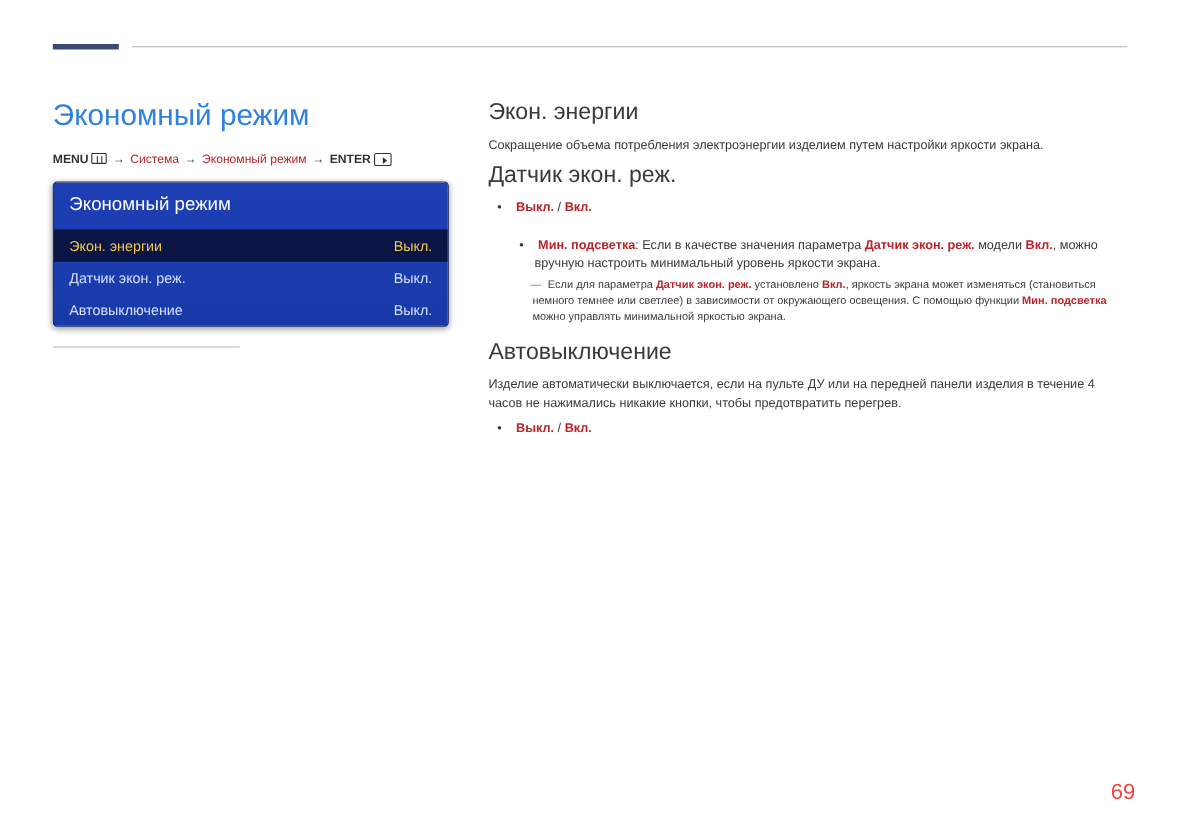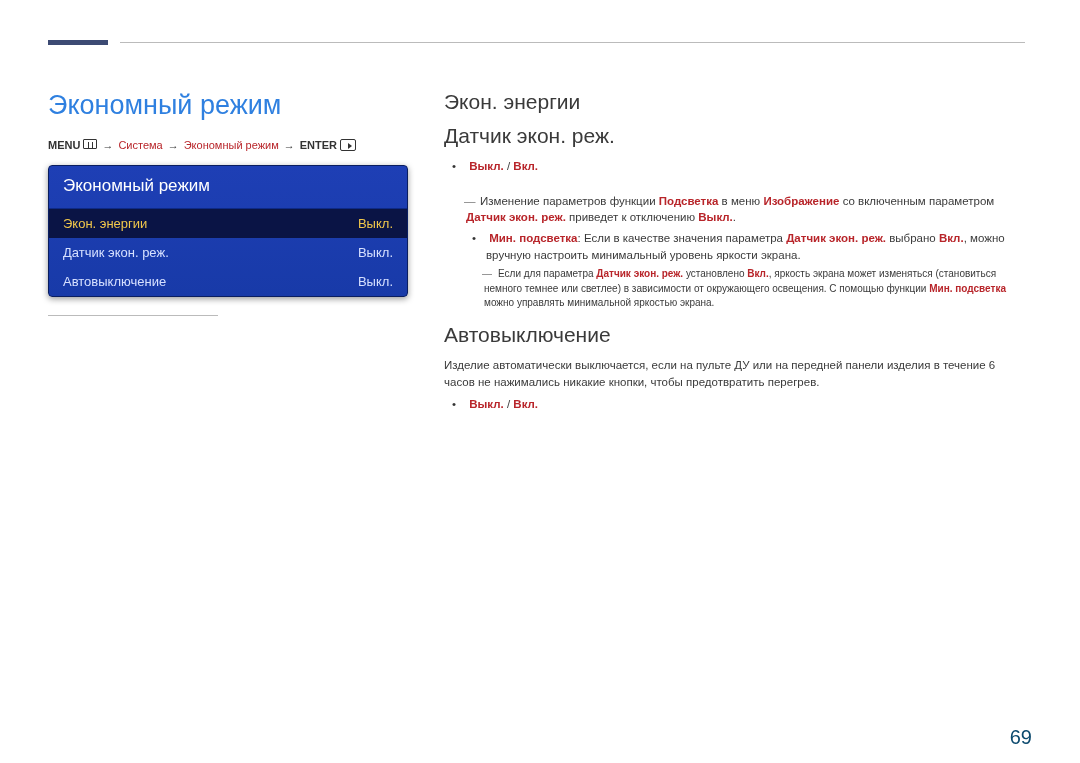--- a/index.html
+++ b/index.html
@@ -166,24 +166,24 @@
     margin-left:-2px;
   }
   .dash-note2 {
     margin-left: 40px;
     font-size: 10px;
     line-height: 1.45;
   }
   .dash-note2 .dash { color:#777; display:inline-block; width:16px; margin-left:-2px;}
   .page-number {
     position: absolute;
-    bottom: 14px;
+    bottom: 31px;
     right: 48px;
     font-size: 20px;
-    color: #0c4a6e;
+    color: #ef4444;
   }
   .sect-gap { height: 12px; }
 </style>
 </head>
 <body>
 
 <div class="page">
   <div class="top-rule-wrap">
     <div class="thick"></div>
     <div class="thin"></div>
@@ -221,43 +221,41 @@
           <span class="val">Выкл.</span>
         </div>
       </div>
 
       <div class="footrule"></div>
     </div>
 
     <div class="right">
 
       <h2 class="section">Экон. энергии</h2>
+      <p class="para">Сокращение объема потребления электроэнергии изделием путем настройки яркости экрана.</p>
 
       <h2 class="section">Датчик экон. реж.</h2>
       <ul class="opts">
         <li>
           <span class="red">Выкл.</span><span> / </span><span class="red">Вкл.</span>
         </li>
       </ul>
-      <p class="dash-note">
-        <span class="dash">―</span><span>Изменение параметров функции </span><span class="redn">Подсветка</span><span> в меню </span><span class="redn">Изображение</span><span> со включенным параметром </span><span class="redn">Датчик экон. реж.</span><span> приведет к отключению </span><span class="redn">Выкл.</span>.
-      </p>
       <ul class="opts" style="margin-left:42px; margin-bottom:4px;">
         <li>
-          <span class="redn">Мин. подсветка</span><span>: Если в качестве значения параметра </span><span class="redn">Датчик экон. реж.</span><span> выбрано </span><span class="redn">Вкл.</span><span>, можно вручную настроить минимальный уровень яркости экрана.</span>
+          <span class="redn">Мин. подсветка</span><span>: Если в качестве значения параметра </span><span class="redn">Датчик экон. реж.</span><span> модели </span><span class="redn">Вкл.</span><span>, можно вручную настроить минимальный уровень яркости экрана.</span>
         </li>
       </ul>
       <p class="dash-note2">
         <span class="dash">―</span><span>Если для параметра </span><span class="redn">Датчик экон. реж.</span><span> установлено </span><span class="redn">Вкл.</span><span>, яркость экрана может изменяться (становиться немного темнее или светлее) в зависимости от окружающего освещения. С помощью функции </span><span class="redn">Мин. подсветка</span><span> можно управлять минимальной яркостью экрана.</span>
       </p>
 
       <div class="sect-gap"></div>
 
       <h2 class="section">Автовыключение</h2>
-      <p class="para">Изделие автоматически выключается, если на пульте ДУ или на передней панели изделия в течение 6 часов не нажимались никакие кнопки, чтобы предотвратить перегрев.</p>
+      <p class="para">Изделие автоматически выключается, если на пульте ДУ или на передней панели изделия в течение 4 часов не нажимались никакие кнопки, чтобы предотвратить перегрев.</p>
       <ul class="opts">
         <li>
           <span class="red">Выкл.</span><span> / </span><span class="red">Вкл.</span>
         </li>
       </ul>
     </div>
   </div>
 </div>
 
 <div class="page-number">69</div>

